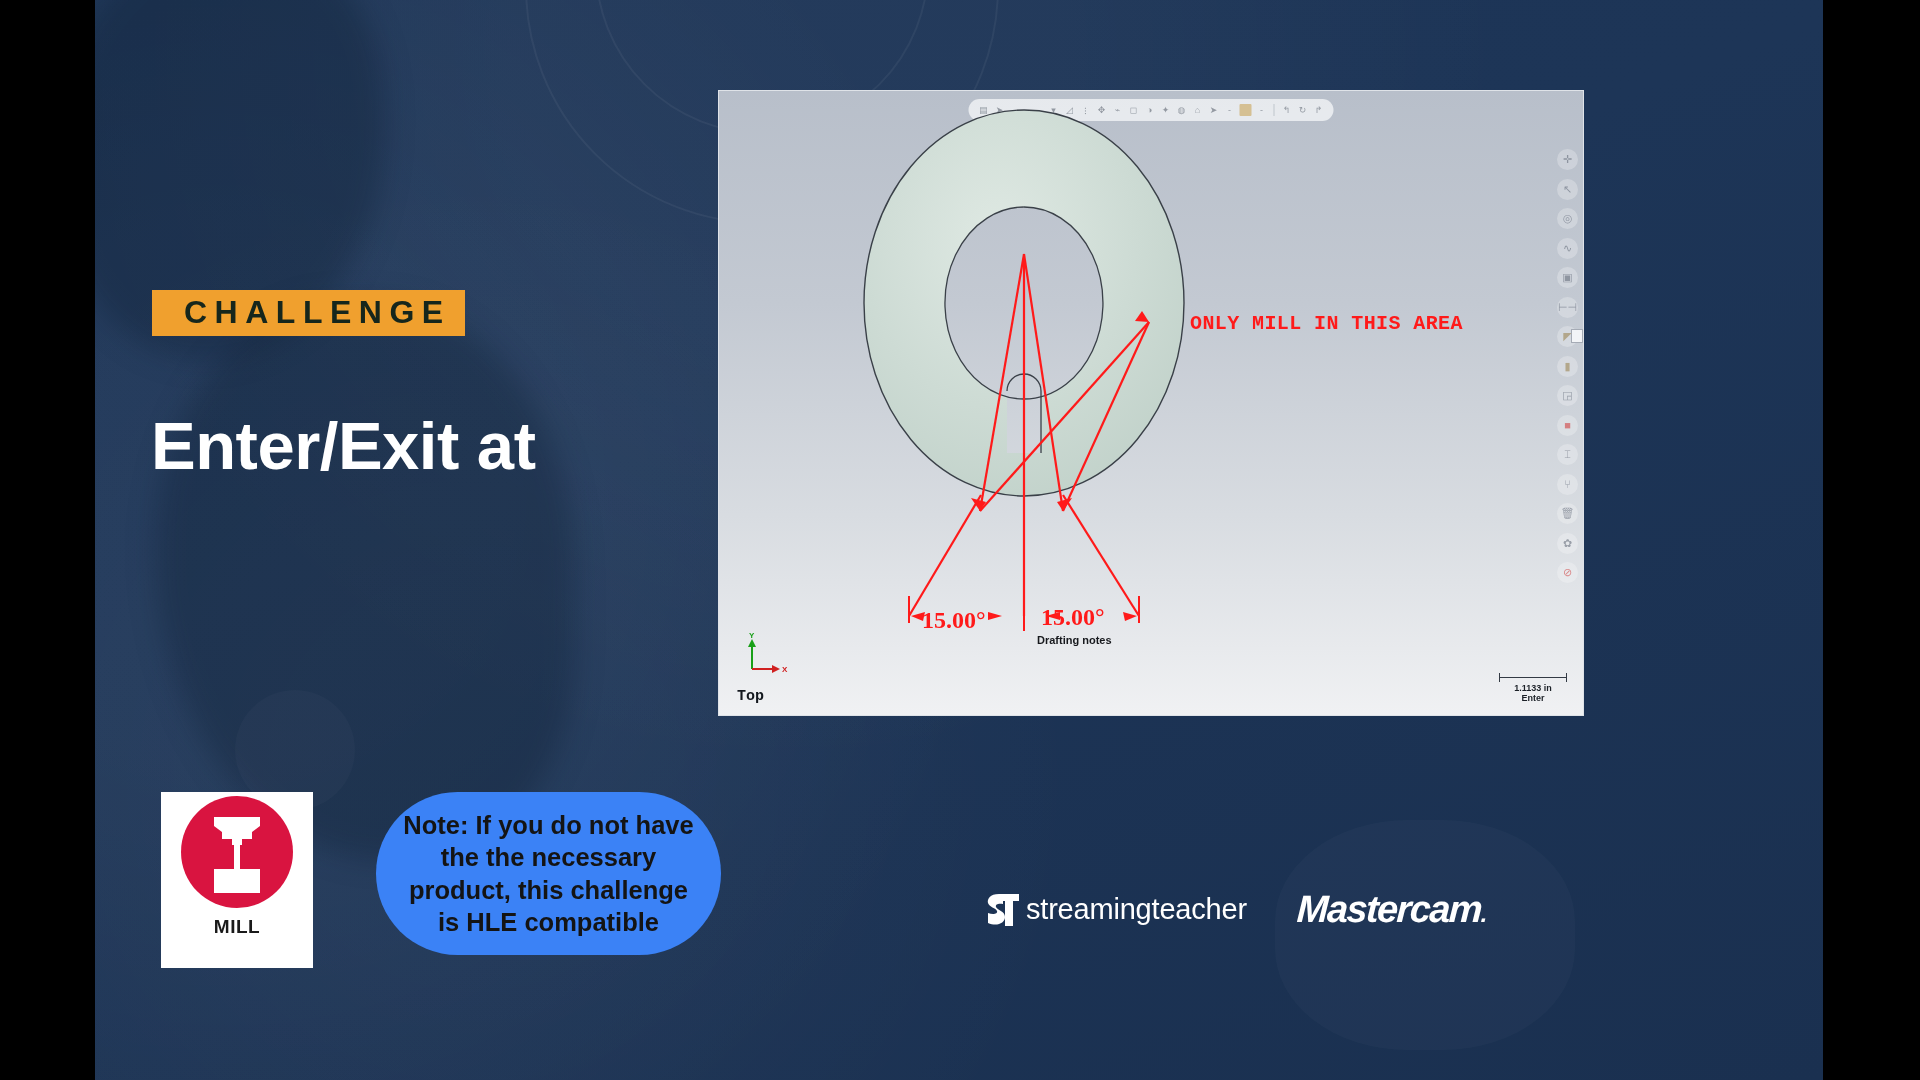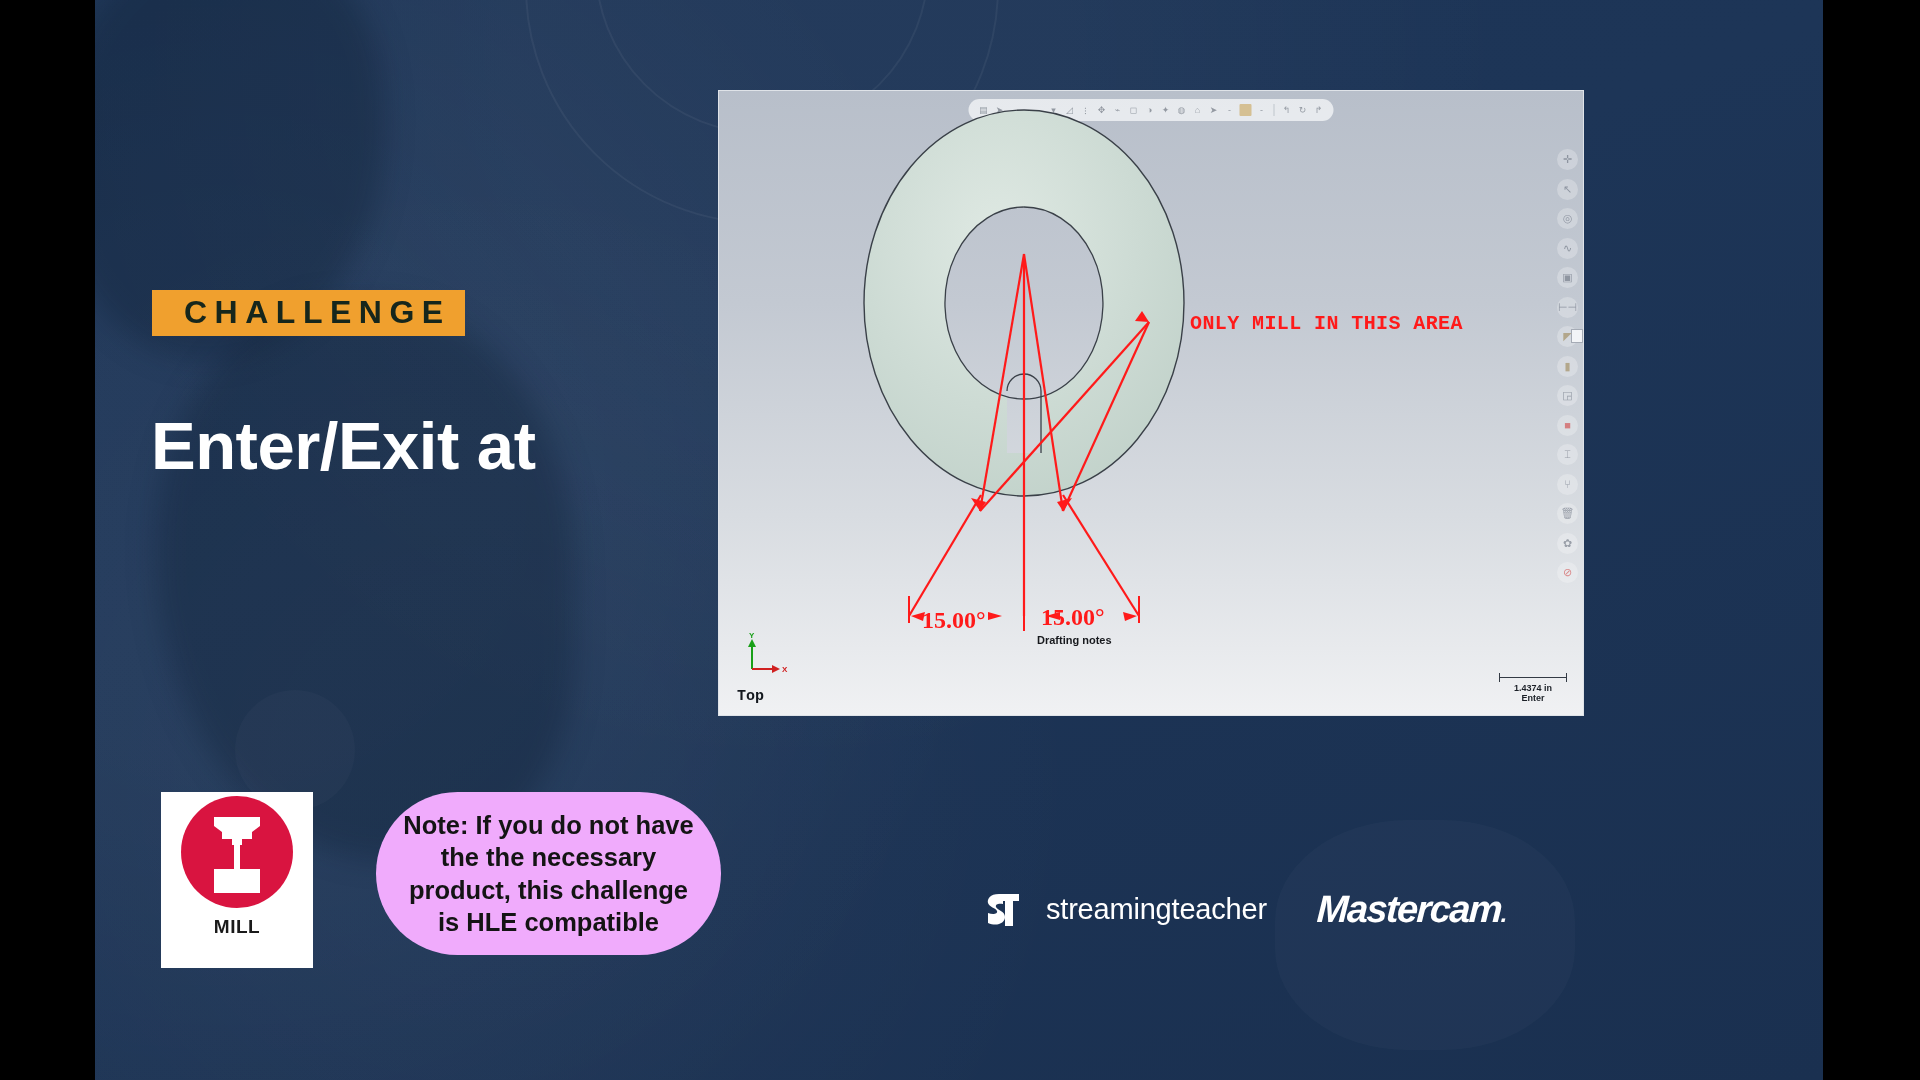--- a/index.html
+++ b/index.html
@@ -126,21 +126,21 @@
     letter-spacing: 0.5px;
   }
 
   
   .note-pill {
     position: absolute;
     left: 281px;
     top: 792px;
     width: 345px;
     height: 163px;
-    background: #f0abfc;
+    background: #3b82f6;
     border-radius: 84px;
     display: flex;
     align-items: center;
     justify-content: center;
     text-align: center;
     box-sizing: border-box;
     padding: 0 24px;
   }
   .note-pill span {
     font-size: 25.5px;
@@ -151,21 +151,21 @@
 
   
   .brand-row {
     position: absolute;
     left: 890px;
     top: 888px;
     display: flex;
     align-items: center;
     gap: 50px;
   }
-  .st-logo { display: flex; align-items: center; gap: 25px; }
+  .st-logo { display: flex; align-items: center; gap: 5px; }
   .st-mark { width: 36px; height: 36px; }
   .st-word {
     font-size: 29px;
     color: #ffffff;
     letter-spacing: -0.2px;
     font-weight: normal;
   }
   .mc-word {
     font-size: 38px;
     font-weight: bold;
@@ -453,20 +453,20 @@
         <path d="M36 36 l-8 -4 l0 8 z" fill="#d02020"></path>
         <text x="38" y="39" fill="#d02020" font-family="'Liberation Sans', sans-serif" font-size="8" font-weight="bold">X</text>
       </svg>
 
       <div class="view-label">Top</div>
 
       <div class="scale-bar">
         <div class="scale-rule">
             <span></span>
           </div>
-        <div>1.4374 in</div>
+        <div>1.1133 in</div>
         <div>Enter</div>
       </div>
 
     </div>
 
   </div>
 </div>
 
 </body></html>

